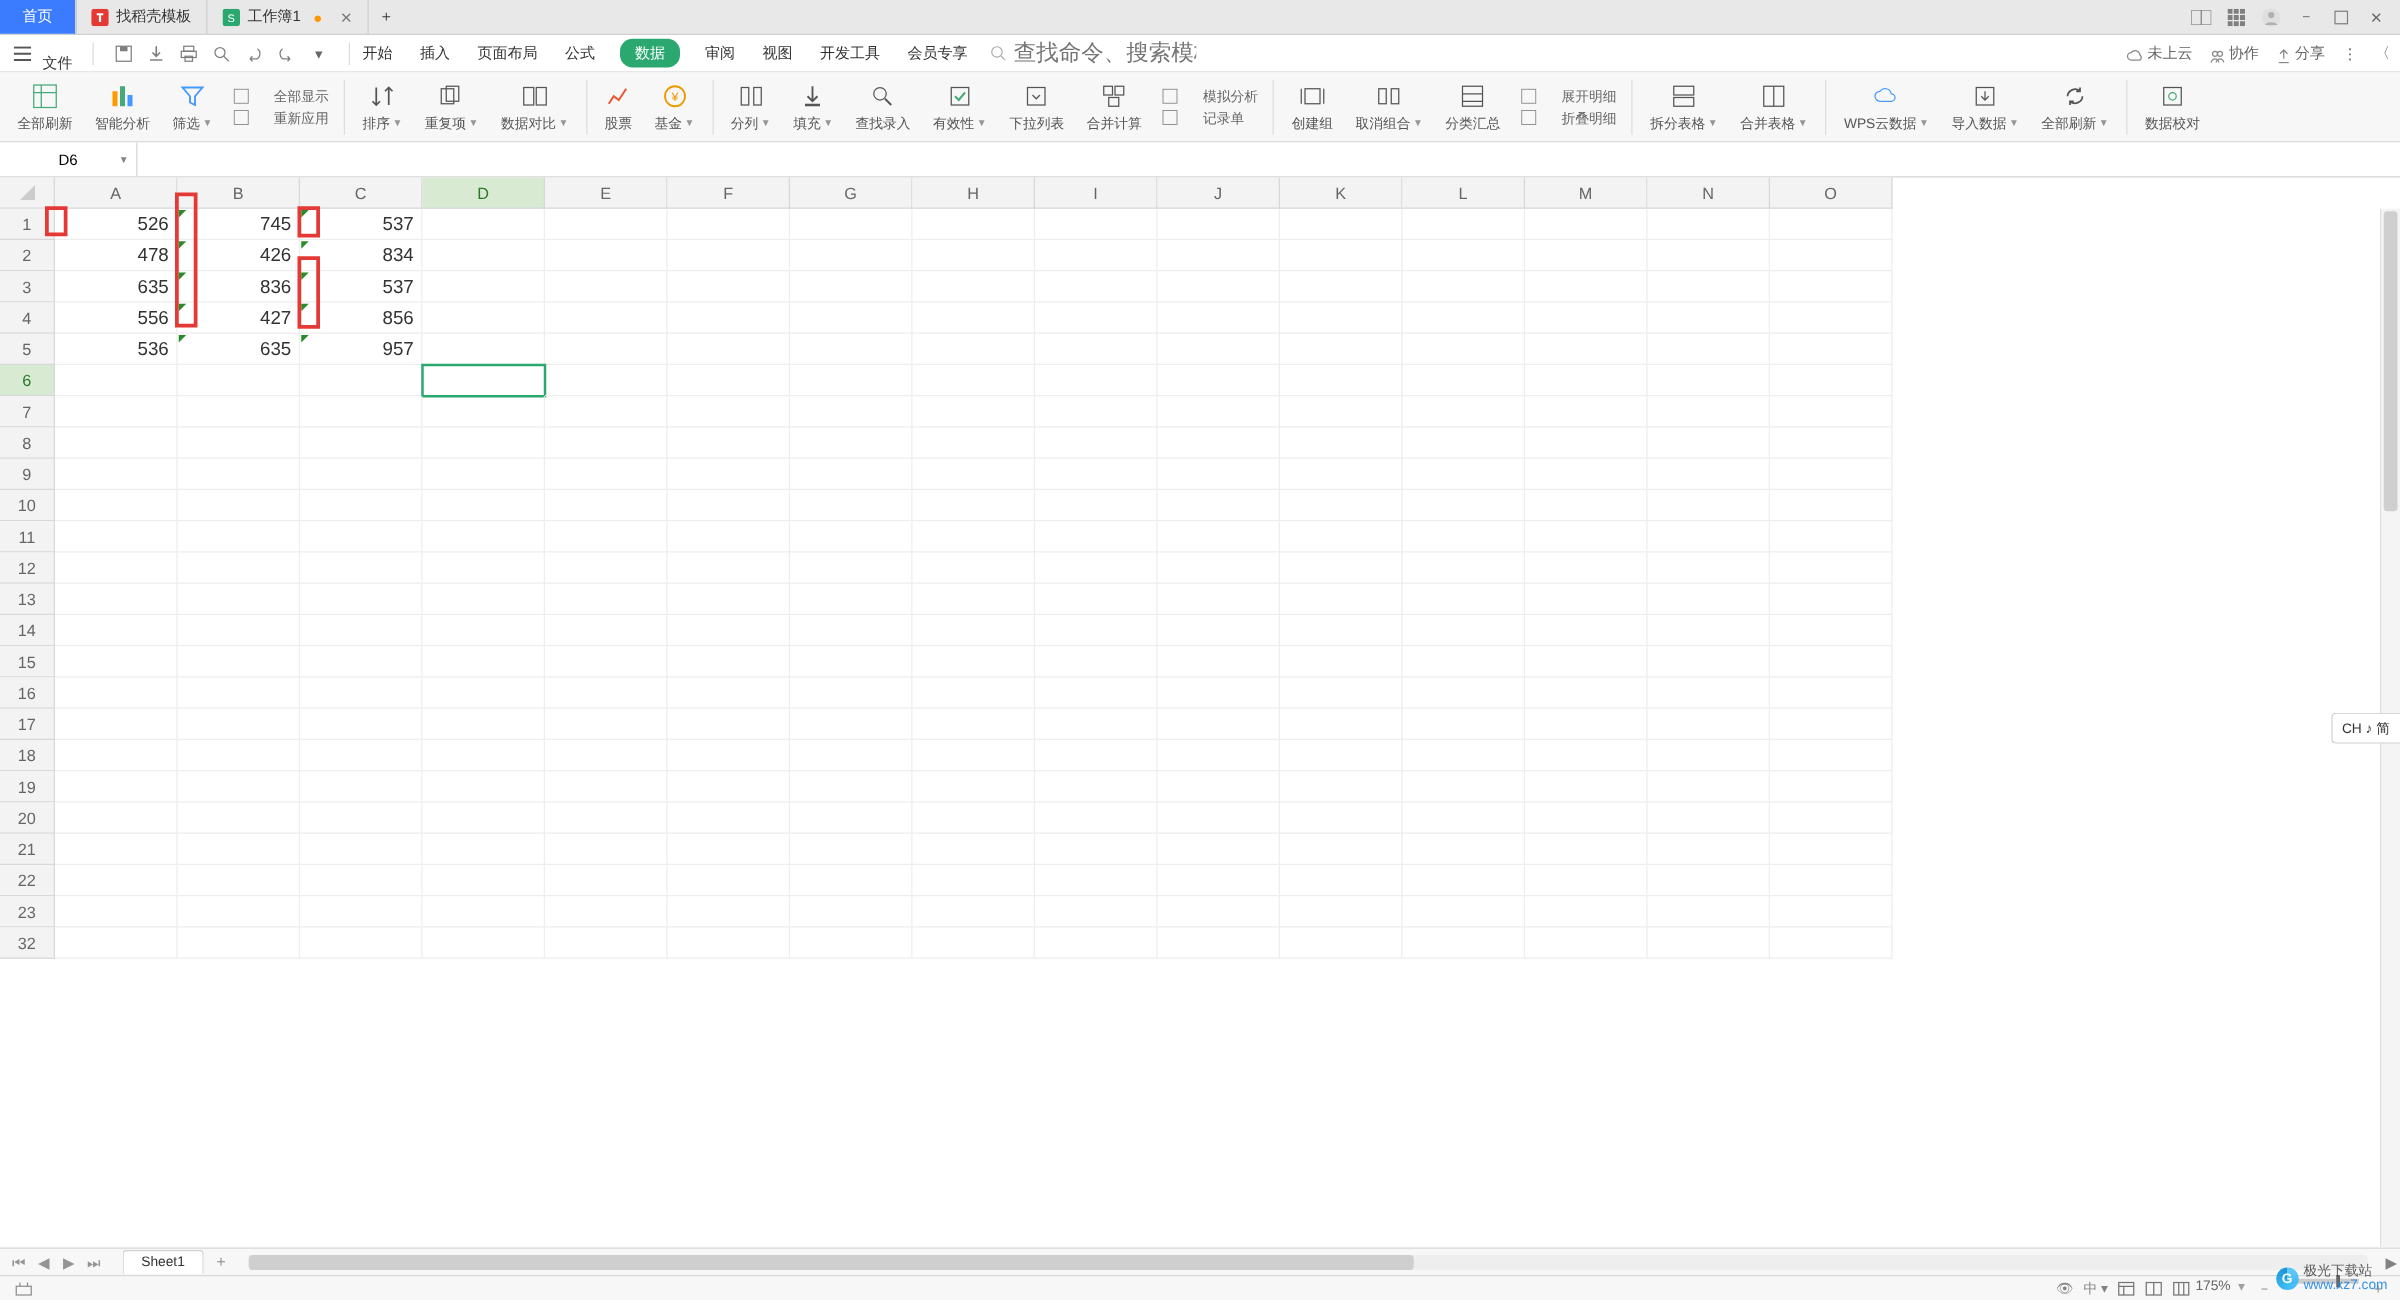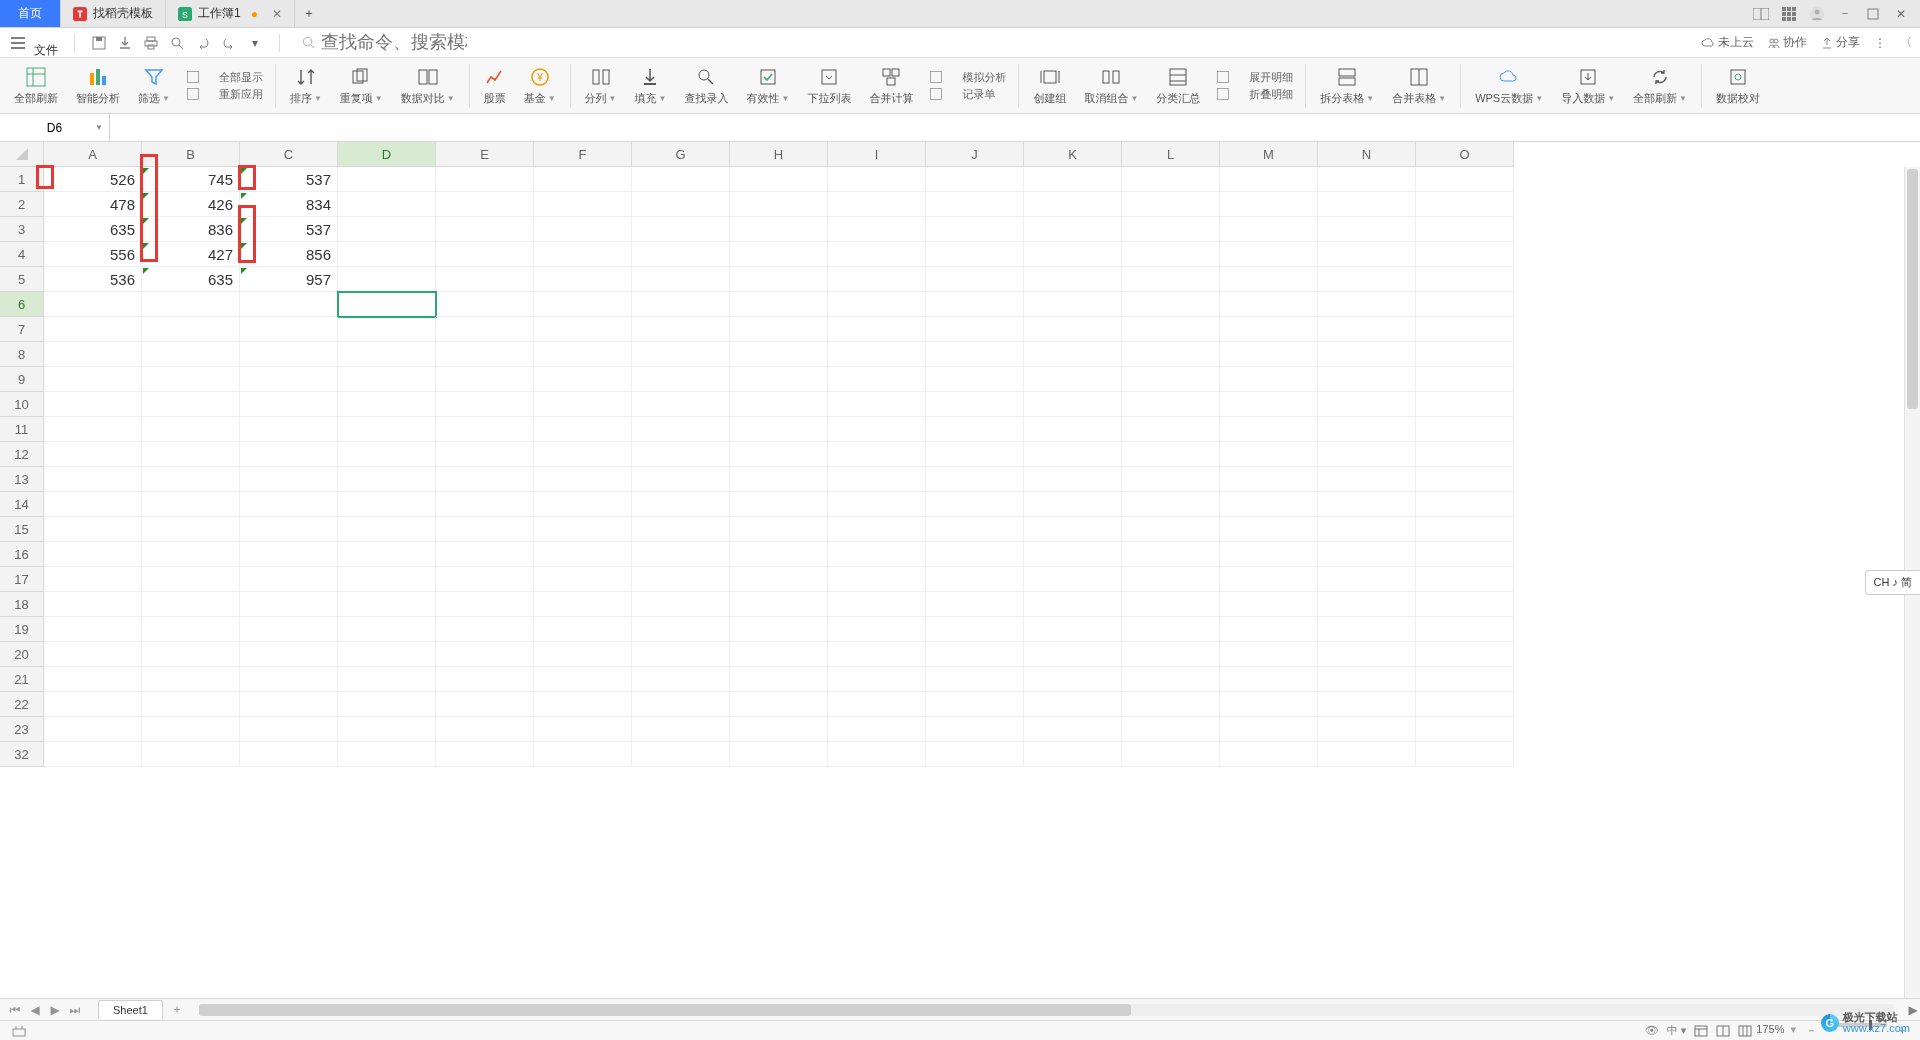--- a/index.html
+++ b/index.html
@@ -20,21 +20,21 @@
 .qat{display:flex;gap:10px;padding:0 8px}
 .qat .qa{width:16px;height:16px;cursor:pointer;opacity:.75;display:flex;align-items:center;justify-content:center}
 .divider{width:1px;height:18px;background:#dcdcdc;margin:0 6px}
 .menus{display:flex;gap:18px}
 .menus .mi{cursor:pointer;padding:3px 2px}
 .menus .mi.active{background:#2aa870;color:#fff;border-radius:10px;padding:3px 12px}
 .search{margin-left:14px;display:flex;align-items:center;gap:4px;color:#999}
 .search input{border:none;outline:none;width:150px;font-size:18px;color:#666}
 .mb-spacer{flex:1}
 .right-actions{display:flex;gap:14px;align-items:center;color:#666}
-.right-actions .ra{cursor:pointer;display:flex;align-items:center;gap:3px}
+.right-actions .ra{cursor:pointer;display:flex;align-items:flex-end;gap:3px}
 .ribbon{height:56px;display:flex;align-items:center;padding:4px 8px;border-bottom:1px solid #d5d5d5;background:#f7f7f7;gap:6px}
 .rgrp{display:flex;flex-direction:column;align-items:center;justify-content:center;padding:0 6px;cursor:pointer}
 .rgrp .ric{height:24px;display:flex;align-items:center;justify-content:center;margin-bottom:2px}
 .rgrp .rlbl{font-size:11px;color:#555;white-space:nowrap;display:flex;gap:1px;align-items:center}
 .rrows{display:flex;flex-direction:column;gap:2px;padding:0 4px}
 .rrow{display:flex;gap:19px;align-items:center;font-size:11px;color:#666;cursor:pointer}
 .rrow .ic{width:14px;height:14px;opacity:.7}
 .vdiv{width:1px;height:44px;background:#dedede;margin:0 2px}
 .dd{font-size:8px;opacity:.6;margin-left:1px}
 .namebar{height:28px;display:flex;align-items:center;border-bottom:1px solid #d5d5d5;background:#fff}
@@ -181,20 +181,31 @@
         </svg>
       </span>
     <span class="qa">
         <svg width="14" height="14" viewBox="0 0 14 14">
           <path d="M4 3a5 5 0 0 0 0 8h6M10 11l-2-2M10 11l-2 2" fill="none" stroke="#555"></path>
         </svg>
       </span>
     <span class="qa">▾</span>
   </div>
   <div class="divider"></div>
+  <div class="menus" id="menus">
+      <span class="mi">开始</span>
+      <span class="mi">插入</span>
+      <span class="mi">页面布局</span>
+      <span class="mi">公式</span>
+      <span class="mi active">数据</span>
+      <span class="mi">审阅</span>
+      <span class="mi">视图</span>
+      <span class="mi">开发工具</span>
+      <span class="mi">会员专享</span>
+    </div>
   <div class="search">
     <span>
         <svg width="13" height="13" viewBox="0 0 14 14">
           <circle cx="6" cy="6" r="4.5" fill="none" stroke="#aaa"></circle>
           <line x1="9.5" y1="9.5" x2="13" y2="13" stroke="#aaa"></line>
         </svg>
       </span>
     <input placeholder="查找命令、搜索模板" style="">
   </div>
   <div class="mb-spacer"></div>
@@ -977,16 +988,16 @@
     <span class="sbtn">＋</span>
   </div>
 </div>
 
 <div class="side-chip">
     <span>CH ♪ 简</span>
   </div>
 <div class="watermark">
   <span class="logo">G</span>
   <span style="display:flex;flex-direction:column;line-height:1">
-    <span style="color:#4a4a4a;font-weight:bold">极光下载站</span>
+    <span style="color:#4a4a4a;font-weight:normal">极光下载站</span>
     <span style="color:#1e88e5">www.xz7.com</span>
   </span>
 </div>
 
 </body></html>

